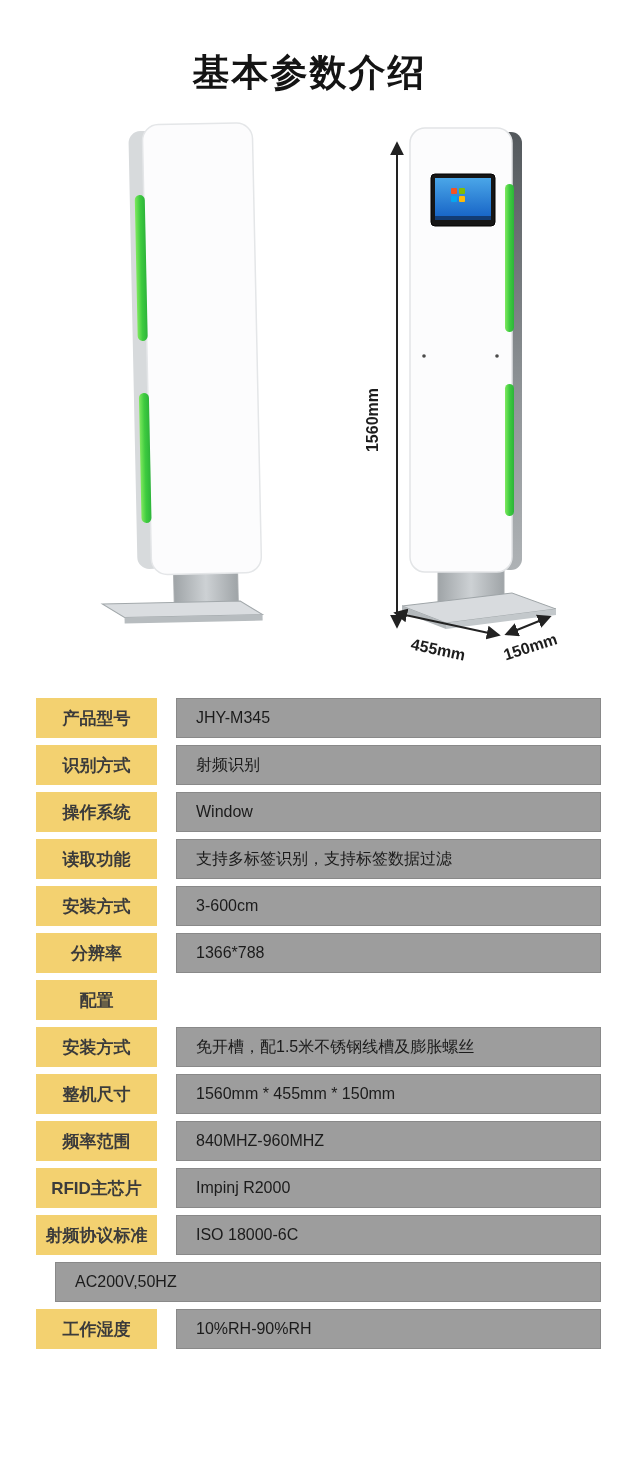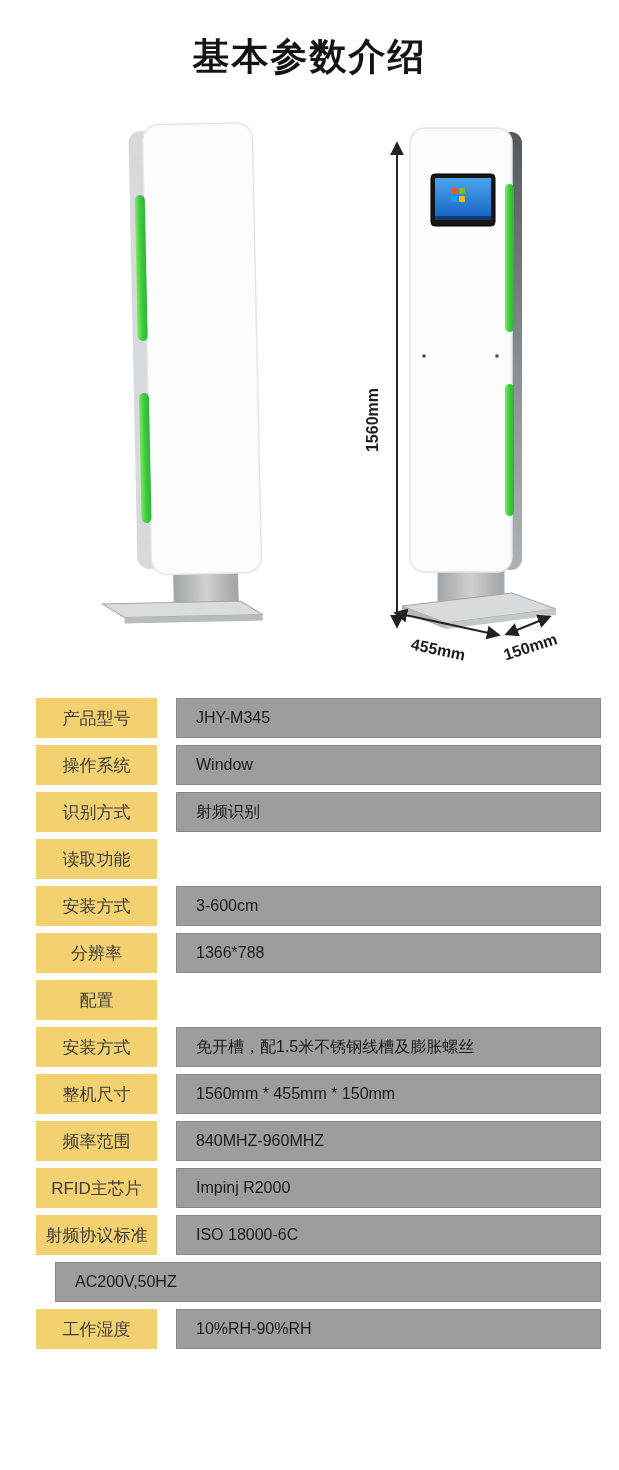--- a/index.html
+++ b/index.html
@@ -2,34 +2,34 @@
 <html><head>
 <meta charset="utf-8">
 <style>
   * { margin:0; padding:0; box-sizing:border-box; }
   html,body { background:#ffffff; }
   body {
     width:619px; height:1470px; position:relative; overflow:hidden;
     font-family:"Liberation Sans", sans-serif; color:#1b1b1b;
   }
   .title {
-    padding-top:32px; text-align:center;
+    padding-top:48px; text-align:center;
     font-size:37px; font-weight:800; letter-spacing:2px; color:#141414;
   }
   .diagram { position:absolute; top:110px; left:0; width:619px; height:565px; }
   .diagram svg { display:block; }
   .diagram text { font-family:"Liberation Sans", sans-serif; fill:#1d1d1d; }
 
   .spec-table { position:absolute; top:698px; left:36px; right:18px; }
   .spec-row { display:flex; align-items:stretch; height:40px; margin-bottom:7px; }
   .spec-label {
     width:121px; flex:0 0 121px;
     background:#f3d170;
     display:flex; align-items:center; justify-content:center;
-    font-size:17px; font-weight:400; color:#3b3b3b;
+    font-size:17px; font-weight:700; color:#3b3b3b;
     white-space:nowrap;
   }
   .spec-value {
     flex:1; margin-left:19px;
     background:#9d9d9d; border:1px solid #898989;
     display:flex; align-items:center;
     padding-left:19px; padding-right:4px;
     font-size:16px; font-weight:500; color:#1b1b1b;
     white-space:nowrap;
   }
@@ -113,31 +113,32 @@
   </svg>
 </div>
 
 <div class="spec-table">
   <div class="spec-row">
     <div class="spec-label">产品型号</div>
     <div class="spec-value">JHY-M345</div>
   </div>
 
   <div class="spec-row">
+    <div class="spec-label">识别方式</div>
+    <div class="spec-value">射频识别</div>
+  </div>
+
+  <div class="spec-row">
     <div class="spec-label">操作系统</div>
     <div class="spec-value">Window</div>
   </div>
 
   <div class="spec-row">
-    <div class="spec-label">识别方式</div>
-    <div class="spec-value">射频识别</div>
-  </div>
-
-  <div class="spec-row">
     <div class="spec-label">读取功能</div>
+    <div class="spec-value">支持多标签识别，支持标签数据过滤</div>
   </div>
 
   <div class="spec-row">
     <div class="spec-label">安装方式</div>
     <div class="spec-value">3-600cm</div>
   </div>
 
   <div class="spec-row">
     <div class="spec-label">分辨率</div>
     <div class="spec-value">1366*788</div>

